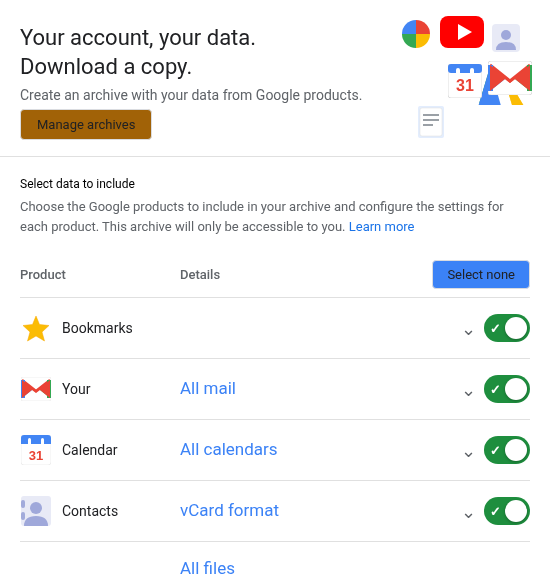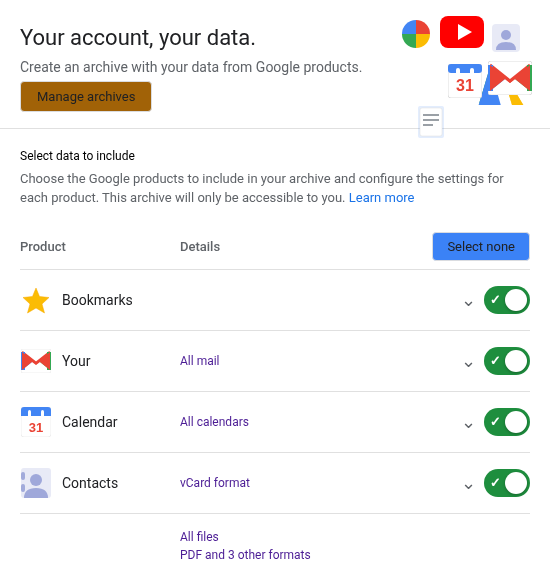--- a/index.html
+++ b/index.html
@@ -118,22 +118,22 @@
     .product-icon {
       width: 32px;
       height: 32px;
       display: flex;
       align-items: center;
       justify-content: center;
       flex-shrink: 0;
     }
     .product-details {
       flex: 1;
-      font-size: 12px;
-      color: #4c1d95;
+      font-size: 17px;
+      color: #3b82f6;
       line-height: 1.5;
     }
     .row-right {
       flex: 0 0 110px;
       display: flex;
       align-items: center;
       justify-content: flex-end;
       gap: 8px;
     }
     .chevron {
@@ -175,20 +175,21 @@
     
     svg { display: block; }
   </style>
 </head>
 <body>
 
 <div class="header">
   <div class="header-text">
     <div class="header-title">
       <span>Your account, your data.</span><br>
+      <span>Download a copy.</span>
     </div>
     <div class="header-subtitle">Create an archive with your data from Google products.</div>
     <button class="manage-archives-btn">Manage archives</button>
   </div>
 
   <div class="icons-cluster">
 
     <div class="icon-item" style="top:50px; right:10px;">
       <svg width="46" height="40" viewBox="0 0 87 78">
         <polygon points="43,2 87,76 0,76" fill="none"></polygon>

